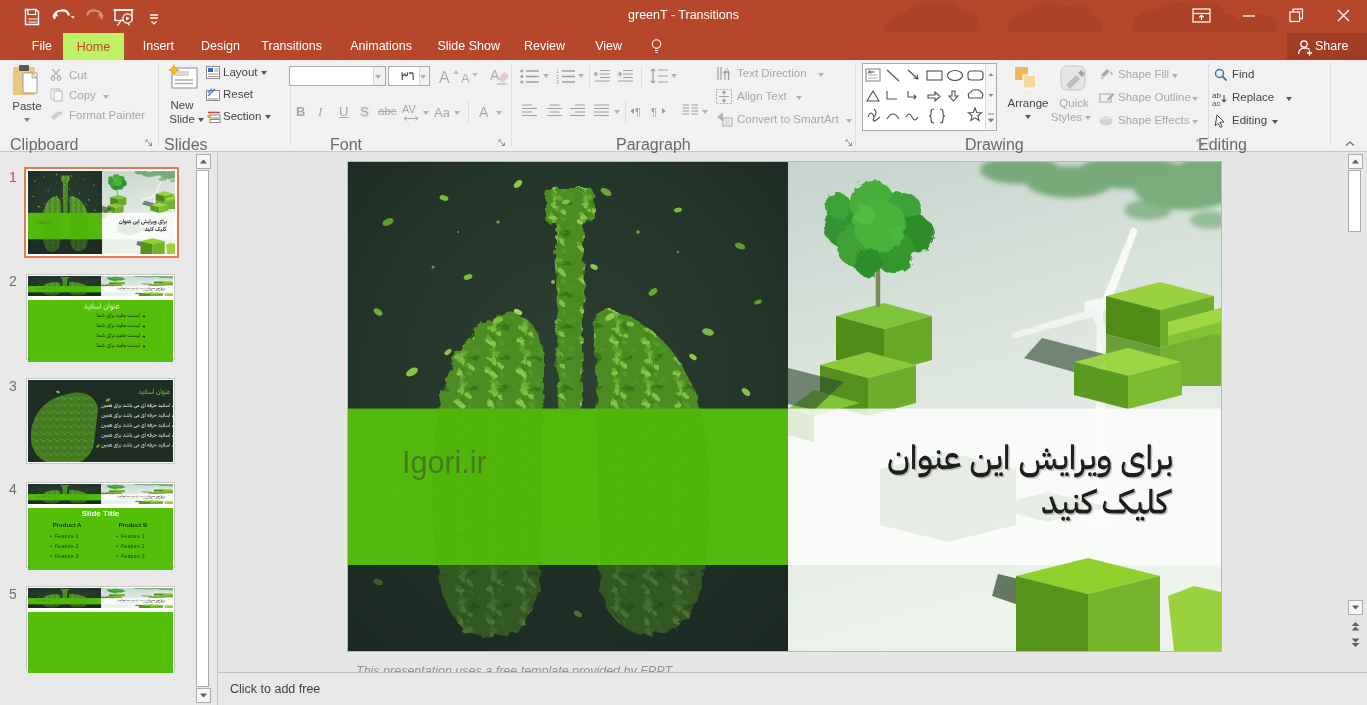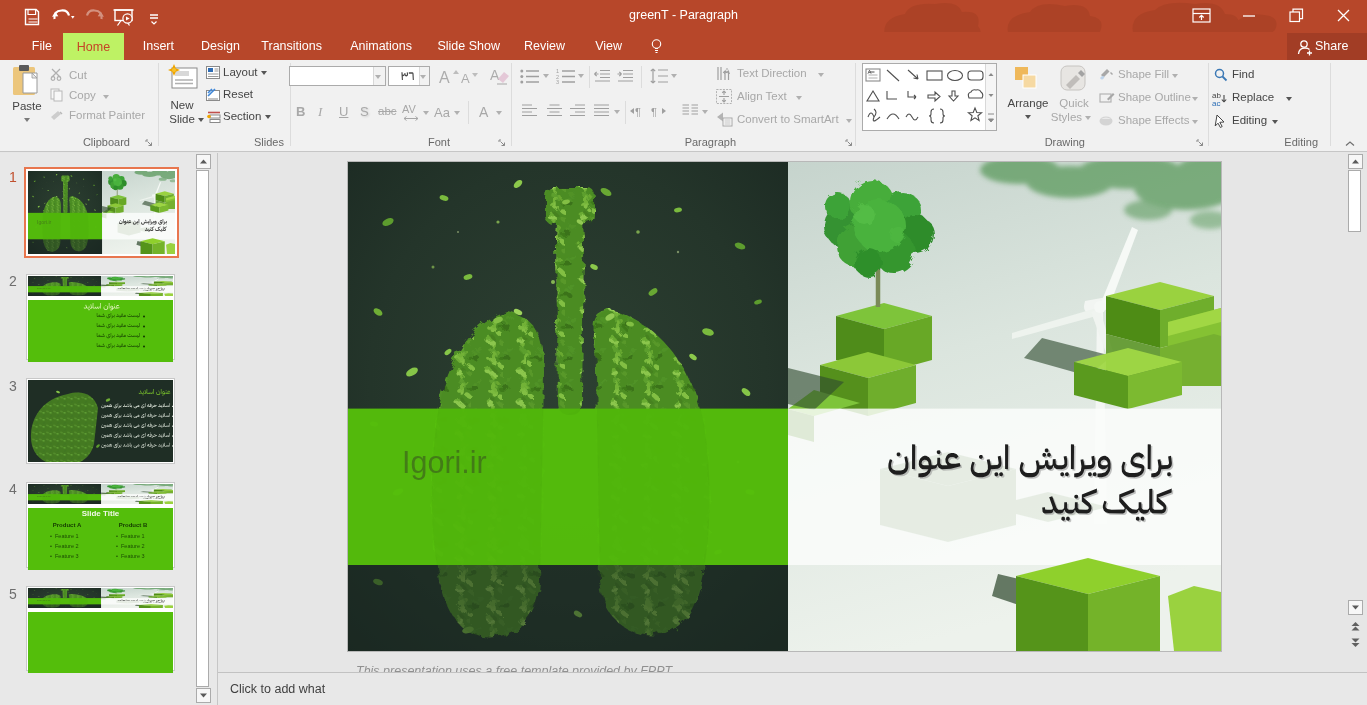--- a/index.html
+++ b/index.html
@@ -3,21 +3,21 @@
 *{margin:0;padding:0;box-sizing:border-box}
 html,body{width:1367px;height:705px;overflow:hidden;font-family:"Liberation Sans",sans-serif;background:#e6e6e6}
 .abs{position:absolute}
 #app{position:relative;width:1367px;height:705px}
 #titlebar{position:absolute;left:0;top:0;width:1367px;height:32px;background:#b7472a}
 #tabrow{position:absolute;left:0;top:32px;width:1367px;height:28px;background:#b7472a}
 .tab{position:absolute;top:32px;height:28px;line-height:29px;color:#fff;font-size:12.5px;text-align:right}
 #hometab{position:absolute;left:63px;top:33px;width:61px;height:27px;background:#bef264;color:#c54427;font-size:12.5px;text-align:center;line-height:28px}
 #ribbon{position:absolute;left:0;top:60px;width:1367px;height:92px;background:#f1f1f1;border-bottom:1px solid #c6c6c6}
 .gsep{position:absolute;top:3px;width:1px;height:83px;background:#dcdcdc}
-.glabel{position:absolute;top:136px;font-size:11px;color:#696969;width:120px;text-align:right}
+.glabel{position:absolute;top:136px;font-size:16px;color:#696969;width:120px;text-align:left}
 .btxt{font-size:11.5px;color:#454545}
 .gtxt{font-size:11.5px;color:#a8a8a8}
 .darr{display:inline-block;width:0;height:0;border-left:3px solid transparent;border-right:3px solid transparent;border-top:4px solid #7a7a7a;vertical-align:middle}
 .garr{border-top-color:#b0b0b0}
 #thumbpanel{position:absolute;left:0;top:153px;width:217px;height:552px;background:#e8e8e8}
 #paneldiv{position:absolute;left:217px;top:153px;width:1px;height:552px;background:#c6c6c6}
 #slidearea{position:absolute;left:218px;top:153px;width:1130px;height:519px;background:#e6e6e6;overflow:hidden}
 #rightsb{position:absolute;left:1348px;top:153px;width:19px;height:552px;background:#e6e6e6}
 #notesbar{position:absolute;left:218px;top:672px;width:1149px;height:33px;background:#e8e8e8;border-top:1px solid #c2c2c2}
 .thumbnum{position:absolute;left:9px;width:16px;font-size:14px;color:#6e6e6e}
@@ -53,21 +53,21 @@
   <rect x="2" y="4" width="17" height="10.5"></rect>
   <path d="M0.5 4 h20 M8 14.5 l-3.5 5 M13 14.5 l3.5 5" stroke-width="1.3"></path>
   <circle cx="14.5" cy="12.5" r="4.6" fill="#b7472a" stroke-width="1.2"></circle>
   <path d="M13 10.5 l3.6 2 -3.6 2 z" fill="#fff" stroke="none"></path>
  </g>
  <g transform="translate(128,0)" stroke="#fff" stroke-width="1.3" fill="none">
   <path d="M2 9 h8 M2 12 h8"></path>
   <path d="M3.5 15.5 l2.5 2.5 2.5 -2.5" fill="none" stroke-width="1.2"></path>
  </g>
 </svg>
-<div class="abs" style="left:0;top:0;width:1367px;height:32px;color:#fff;font-size:12.5px;text-align:center;line-height:31px">greenT - Paragraph</div>
+<div class="abs" style="left:0;top:0;width:1367px;height:32px;color:#fff;font-size:12.5px;text-align:center;line-height:31px">greenT - Transitions</div>
 <svg class="abs" style="left:1190px;top:6px;width:170px;height:20px" viewBox="0 0 170 20">
  <g stroke="#fff" stroke-width="1.2" fill="none">
   <rect x="3" y="3" width="17" height="13"></rect>
   <path d="M3 7.5 h17"></path>
   <path d="M11.5 14 v-4.5 M9.3 11.5 l2.2 -2.2 2.2 2.2"></path>
   <path d="M53 10 h12" stroke-width="1.3"></path>
   <rect x="100" y="6" width="9.5" height="9.5"></rect>
   <path d="M103 6 v-2.8 h9.5 v9.5 h-2.8"></path>
   <path d="M148 4 l11 11 M159 4 l-11 11" stroke-width="1.3"></path>
  </g>
@@ -416,21 +416,21 @@
  <path d="M3 1 l7 7 -4.2 0.3 2.4 4.2 -1.8 1 -2.4 -4.3 -2.8 2.8 z" fill="#fff" stroke="#454545" stroke-width="1"></path>
 </svg>
 <div class="btxt abs" style="left:1232px;top:114px">Editing</div>
 <div class="abs darr" style="left:1272px;top:120px;border-top-color:#555"></div>
 
 <div id="thumbpanel"></div>
 <div id="paneldiv"></div>
 <div id="slidearea"></div>
 <div id="rightsb"></div>
 <div id="notesbar"></div>
-<div class="abs" style="left:230px;top:682px;font-size:12.5px;color:#3f3f3f">Click to add what</div>
+<div class="abs" style="left:230px;top:682px;font-size:12.5px;color:#3f3f3f">Click to add free</div>
 <div class="abs" style="left:356px;top:664px;width:500px;height:8px;overflow:hidden;font-size:12.5px;font-style:italic;color:#909090">This presentation uses a free template provided by FPPT</div>
 
 <svg width="0" height="0" style="position:absolute">
 <defs>
 <radialGradient id="dkbg" cx="50%" cy="45%" r="75%">
  <stop offset="0%" stop-color="#2d4032"></stop>
           <stop offset="60%" stop-color="#24352a"></stop>
           <stop offset="100%" stop-color="#1b2922"></stop>
 </radialGradient>
 <linearGradient id="ltbg" x1="0" y1="0" x2="0.25" y2="1">

